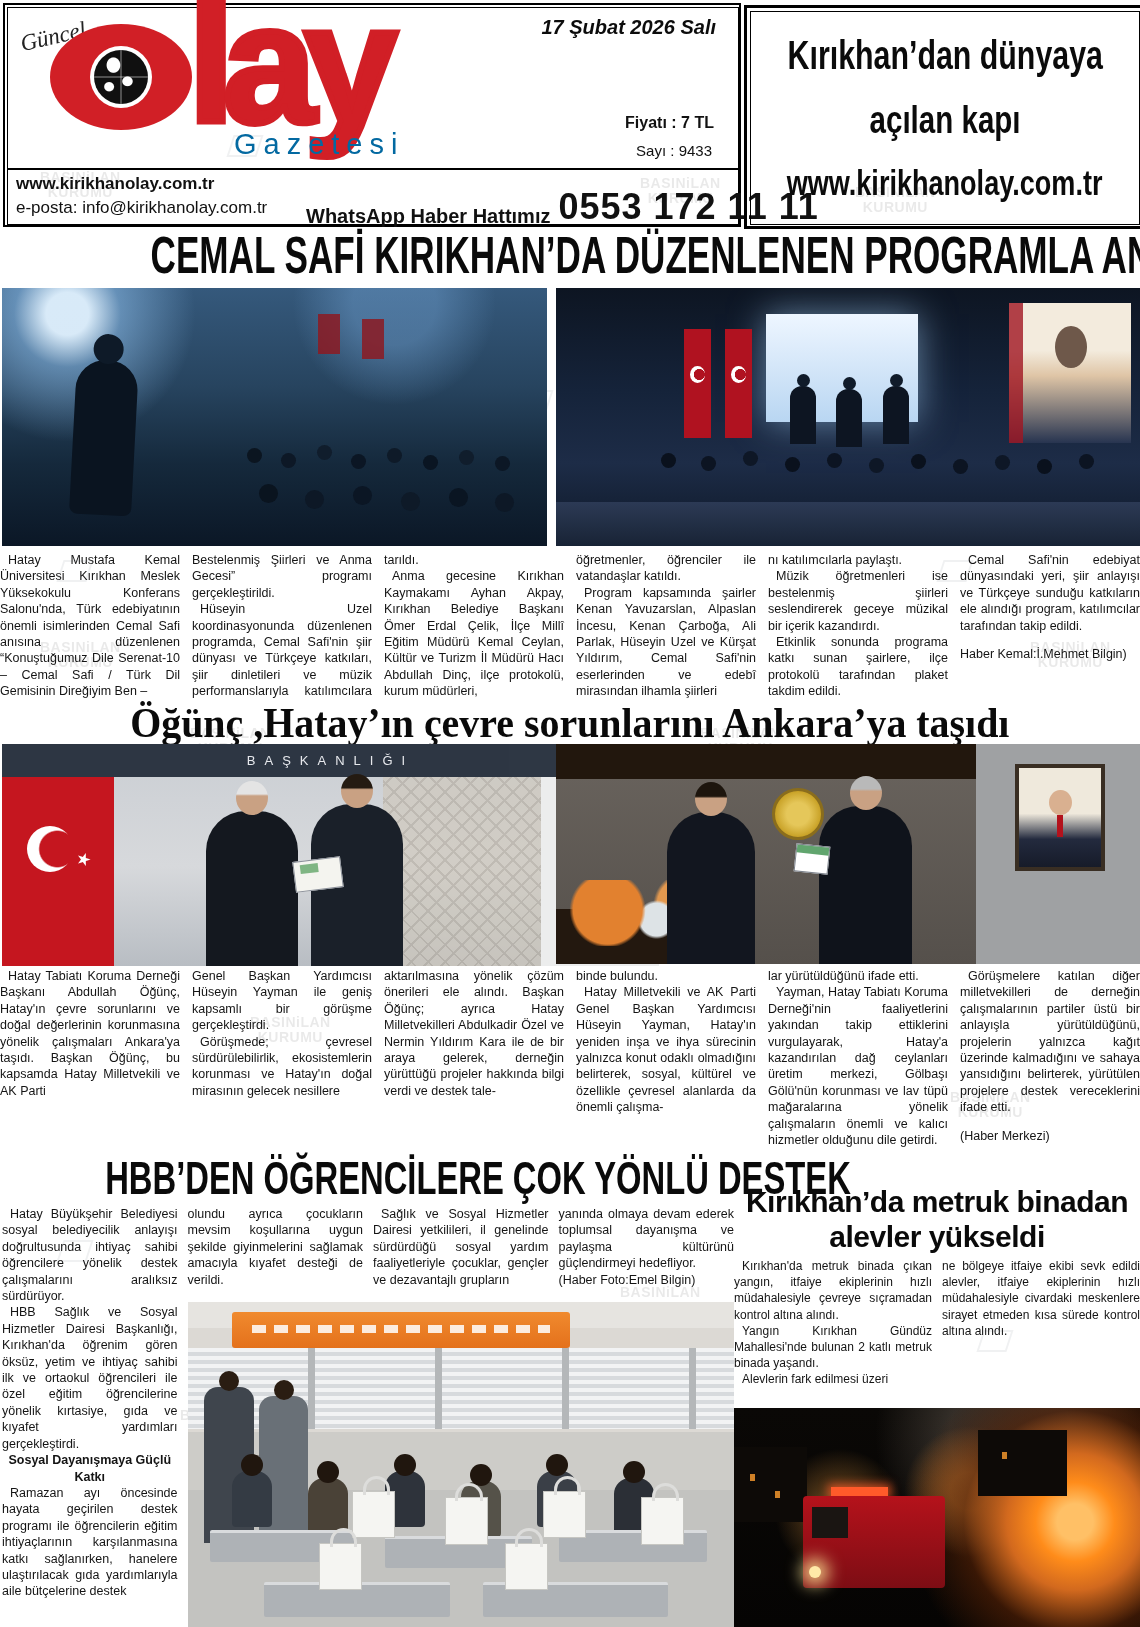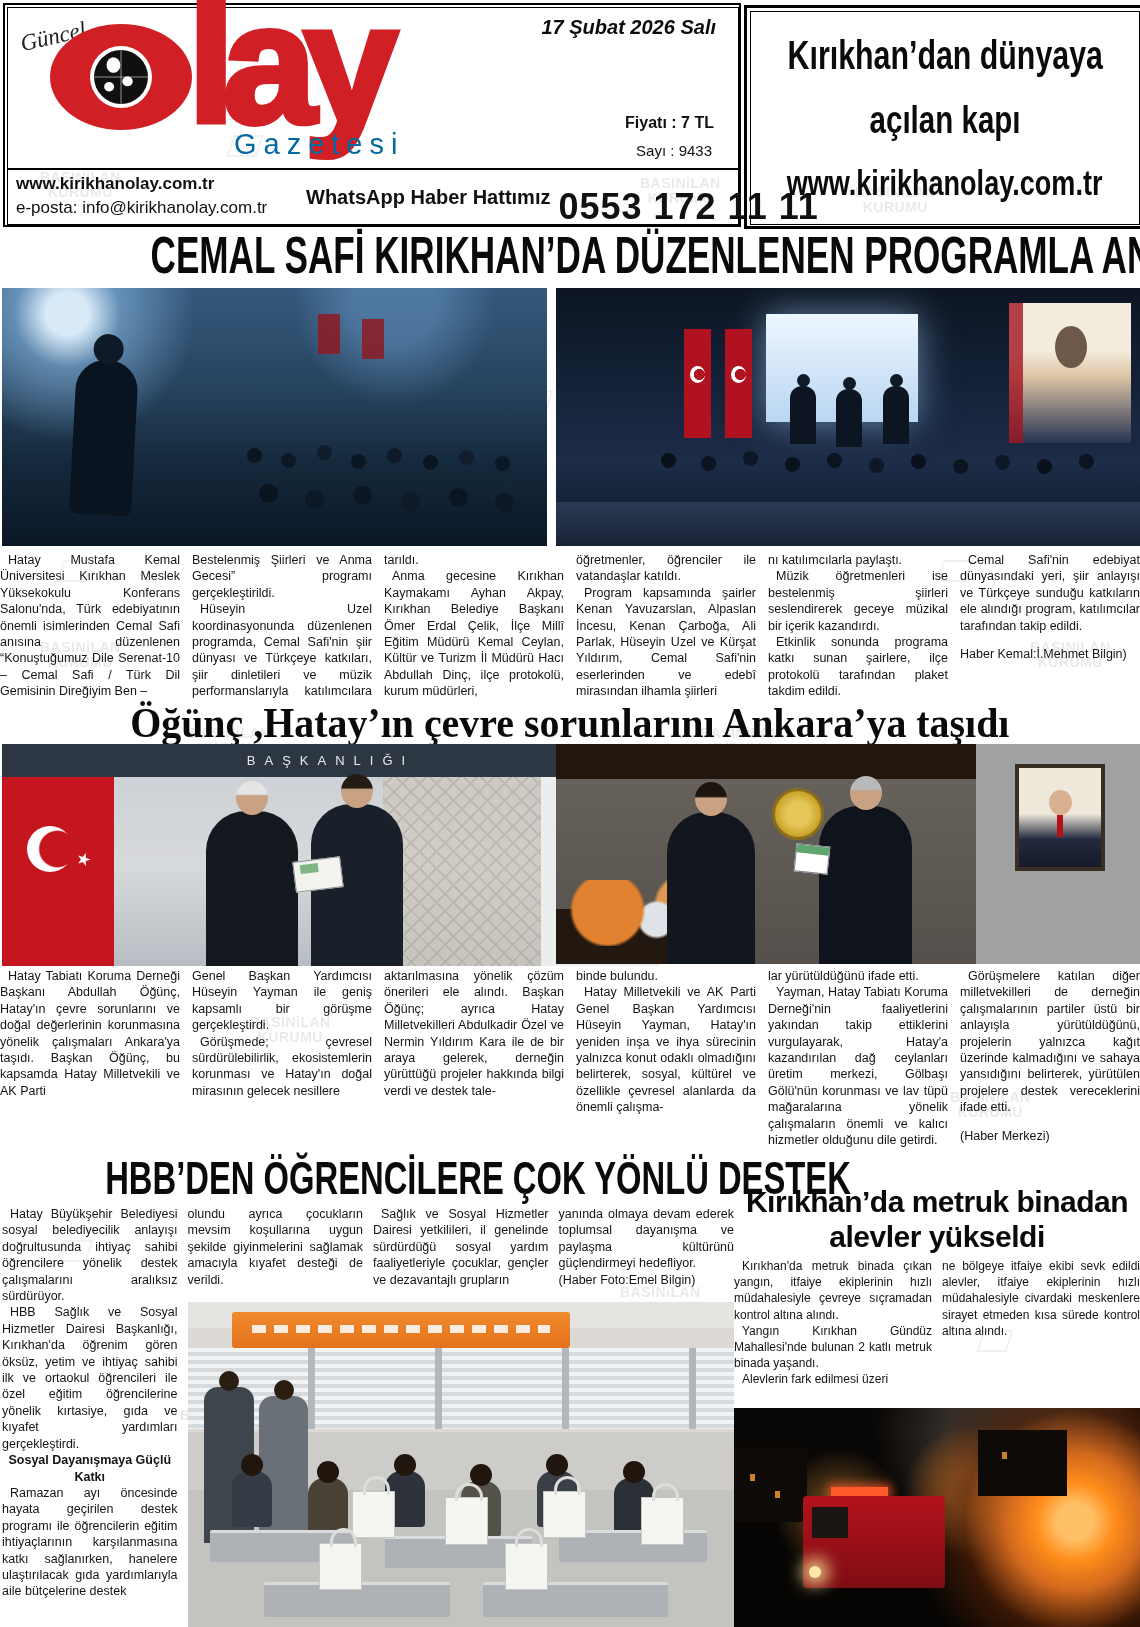--- a/index.html
+++ b/index.html
@@ -29,21 +29,21 @@
       #101010}
   .lay{position:absolute;left:180px;top:-28px;font-size:168px;line-height:1;font-weight:900;
        color:#d11f26;letter-spacing:-12px;-webkit-text-stroke:6px #d11f26;white-space:nowrap}
   .gazetesi{position:absolute;left:226px;top:120px;font-size:29px;letter-spacing:7px;color:#0369a1}
   .mdate{position:absolute;right:22px;top:8px;font-style:italic;font-weight:800;font-size:20px;color:#0c0c0c}
   .price{position:absolute;right:24px;top:106px;font-weight:700;font-size:16px}
   .issue{position:absolute;right:26px;top:134px;font-size:15px}
   .mastrule{position:absolute;left:0;right:0;top:160px;height:2px;background:#000}
   .site{position:absolute;left:8px;top:166px;font-weight:700;font-size:17px}
   .mail{position:absolute;left:8px;top:190px;font-weight:400;font-size:17px}
-  .wa{position:absolute;left:298px;top:178px;display:flex;align-items:flex-start;gap:8px;white-space:nowrap}
+  .wa{position:absolute;left:298px;top:178px;display:flex;align-items:flex-end;gap:8px;white-space:nowrap}
   .waLabel{font-weight:800;font-size:20px}
   .waNum{font-weight:700;font-size:36px;letter-spacing:1px}
 
   #mastR{position:absolute;left:744px;top:5px;width:390px;height:212px;border:3px solid #000;padding:3px}
   #mastR .inner{height:100%;border:1px solid #000;display:flex;flex-direction:column;
                 align-items:center;justify-content:space-evenly;text-align:center}
   .promo{font-weight:800;color:#0b0b0b;white-space:nowrap}
   .cnd{display:inline-block;white-space:nowrap;transform-origin:center}
   .promo .cnd{transform:scale(.82,1.08)}
   .promo1{font-size:37px}.promo2{font-size:36px}.promo3{font-size:33px}

